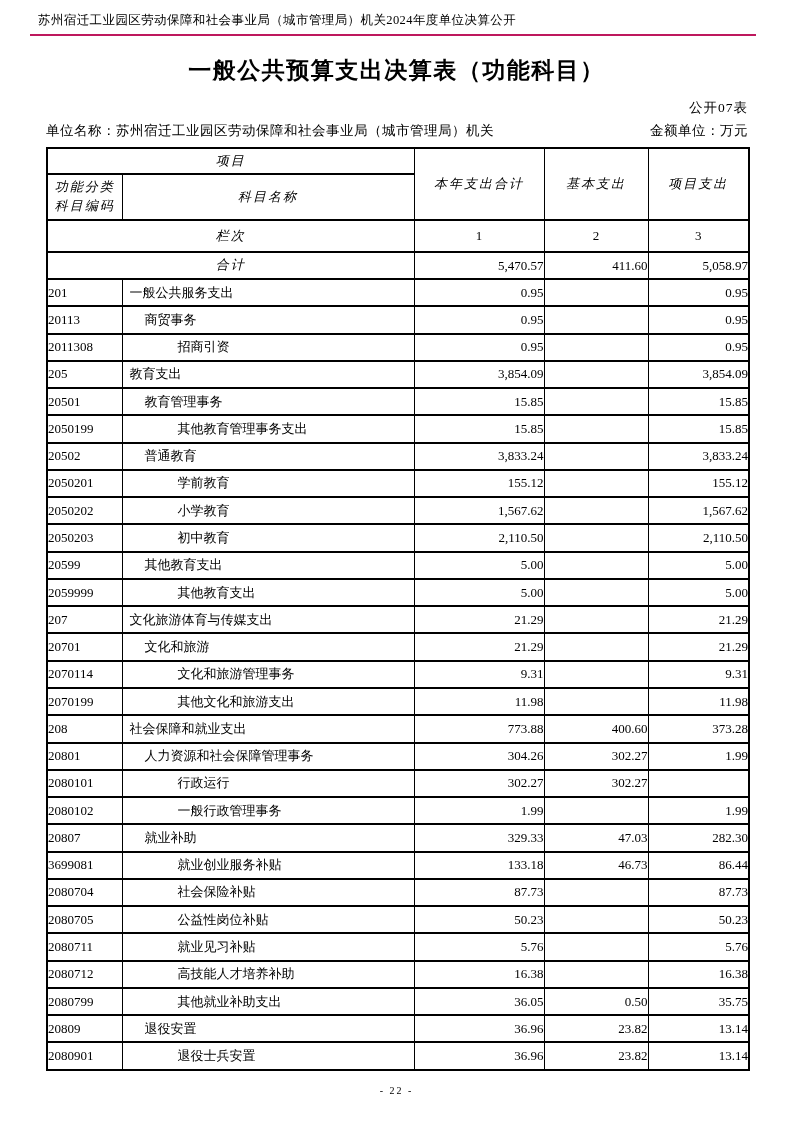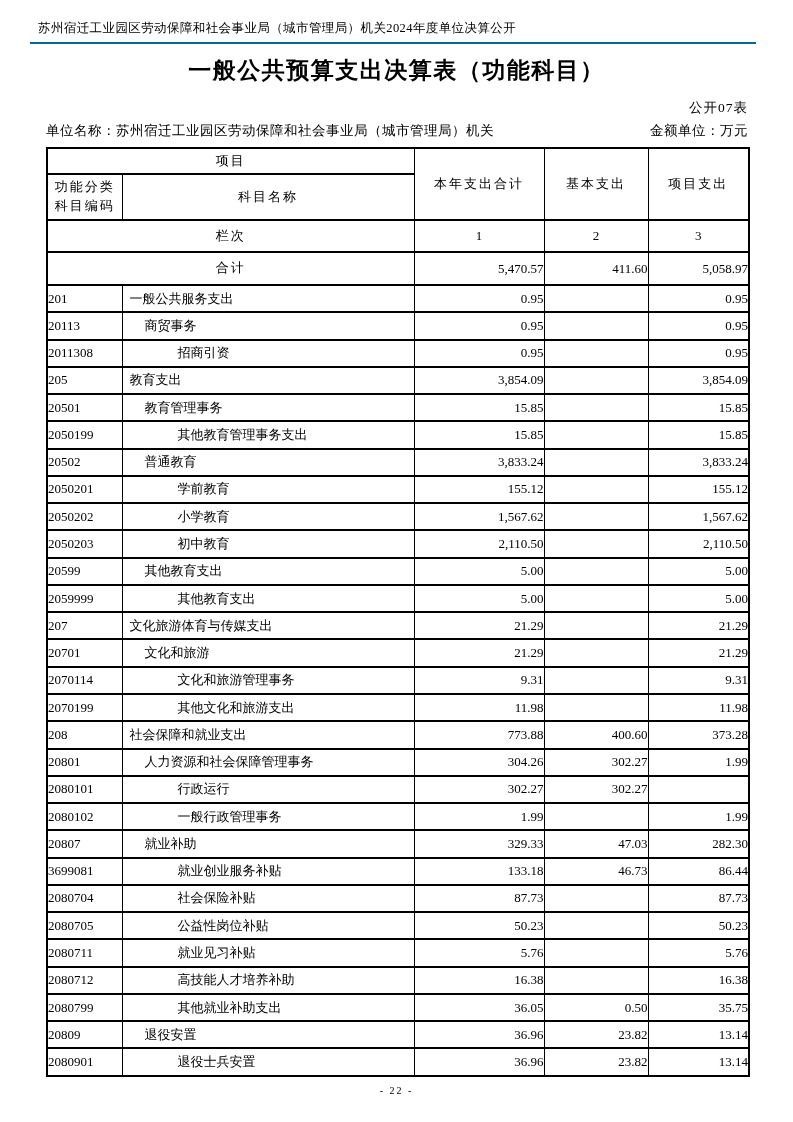--- a/index.html
+++ b/index.html
@@ -8,25 +8,24 @@
     width:793px; height:1122px;
     margin:0 auto;
     background:#ffffff;
     font-family:"Liberation Serif","DejaVu Serif",serif;
     color:#000;
     overflow:hidden;
   }
   
   .doc-header {
     position:absolute; top:10px; left:30px; width:718px;
-    border-bottom:2px solid #0369a1;
+    border-bottom:2px solid #be185d;
     padding:2px 0 5px 8px;
     font-size:12.5px;
     letter-spacing:0.4px;
-    margin-top:8px;
   }
   
   .doc-title {
     position:absolute; top:55px; left:0; width:793px;
     text-align:center;
     font-size:23px; font-weight:bold;
     letter-spacing:1.5px;
   }
   .table-no {
     position:absolute; top:99px; left:46px; width:702px;
@@ -47,23 +46,23 @@
   table.budget { border:2px solid #000; }
   table.budget td {
     border:1px solid #000;
     border-top-width:2px; border-bottom-width:2px;
     padding:0; vertical-align:middle;
     overflow:hidden; white-space:nowrap;
   }
   tr.h1 { height:26px; }
   tr.h2 { height:46px;padding-left:39px; }
   tr.h3 { height:32px; }
-  tr.h4 { height:33px; }
+  tr.h4 { height:27px; }
   tbody tr { height:27.28px; }
-  .hcell { text-align:center; letter-spacing:2px; line-height:1.45; }
+  .hcell { text-align:center; letter-spacing:2px; line-height:1.45;font-style:italic; }
   td.cell-project { border-bottom-width:1px; }
   tr.h2 td { border-top-width:1px; }
   td.code { text-align:left; padding-left:5px; letter-spacing:0; }
   td.name { text-align:left; }
   td.name.indent0 { padding-left:7px; }
   td.name.indent1 { padding-left:22px; }
   td.name.indent2 { padding-left:55px; }
   td.num { text-align:right; padding-right:4px; letter-spacing:0; }
   td.colno { text-align:center; letter-spacing:0; }
   

